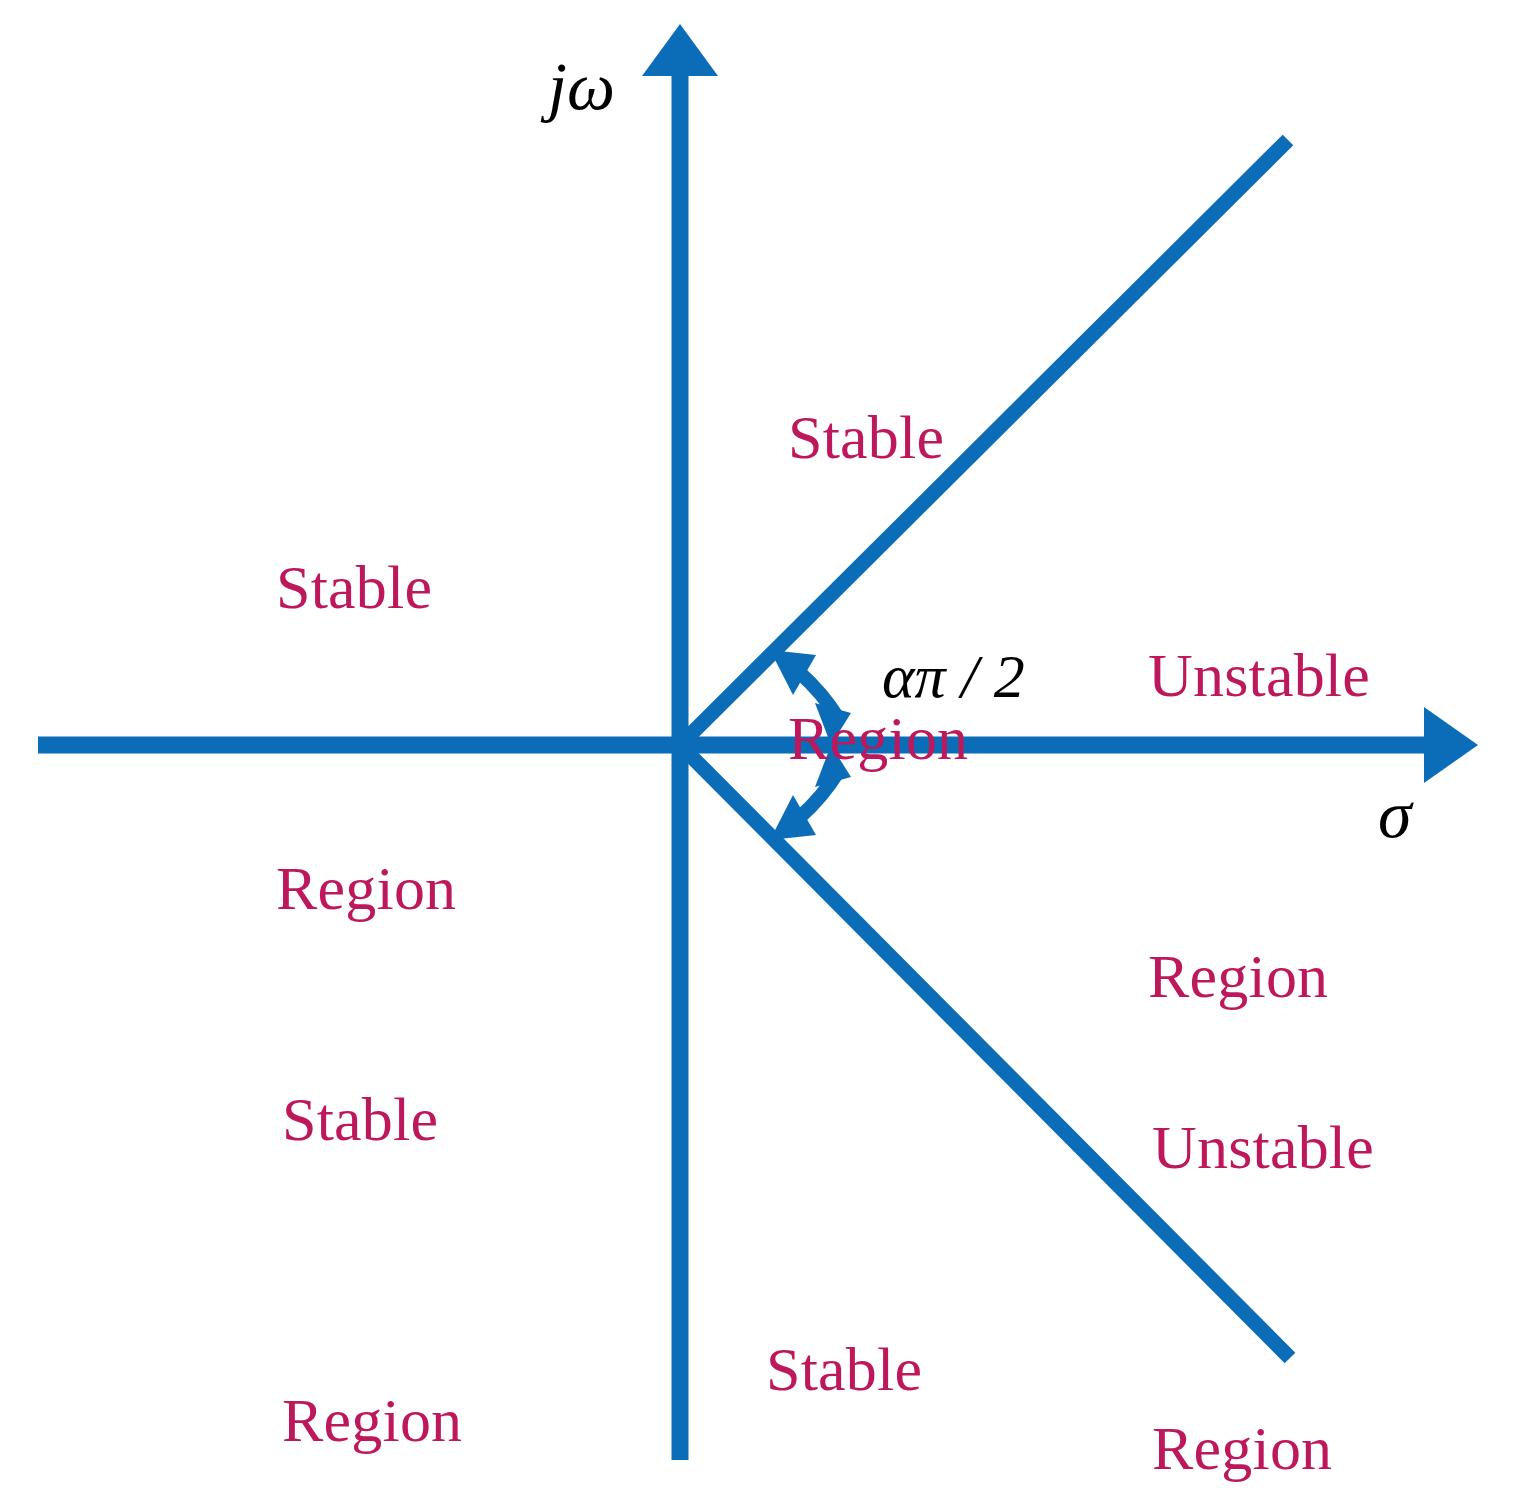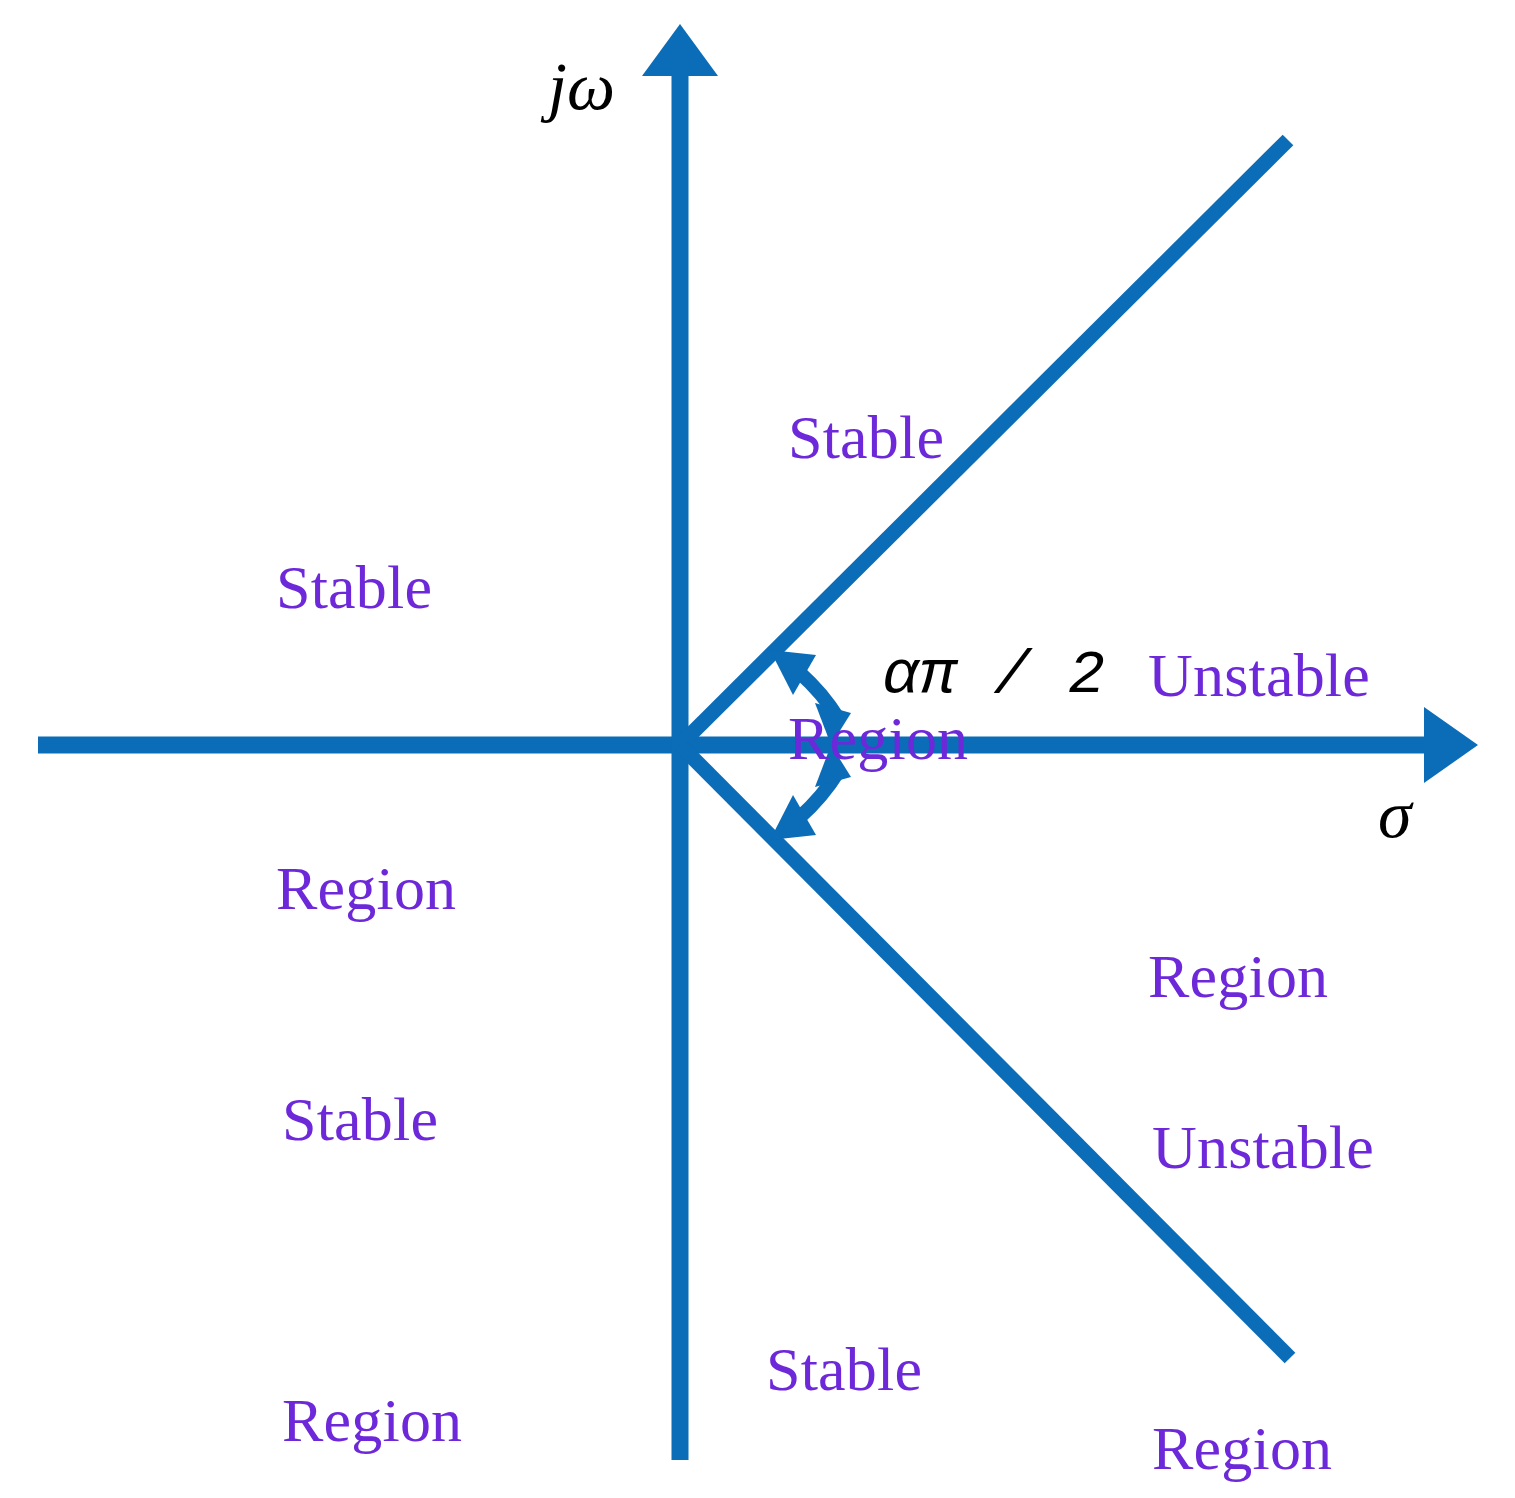--- a/index.html
+++ b/index.html
@@ -21,21 +21,21 @@
   #diagram-svg {
     position: absolute;
     left: 0;
     top: 0;
     width: 1515px;
     height: 1498px;
     display: block;
   }
   .region-label {
     position: absolute;
-    color: #6d28d9;
+    color: #be185d;
     font-family: "Liberation Serif", "DejaVu Serif", serif;
     font-size: 62px;
     line-height: 1.62;
     font-weight: 400;
     white-space: pre;
     text-align: left;
     letter-spacing: 0.2px;
   }
   .region-label .ln {
     display: block;
@@ -45,21 +45,21 @@
     color: #000000;
     font-family: "Liberation Serif", "DejaVu Serif", serif;
     font-style: italic;
     font-size: 68px;
     line-height: 1;
     white-space: pre;
   }
   .angle-label {
     position: absolute;
     color: #000000;
-    font-family: Liberation Mono, monospace;
+    font-family: Liberation Serif, serif;
     font-style: italic;
     font-size: 62px;
     line-height: 1;
     white-space: pre;
   }
 </style>
 </head>
 <body>
 
 <div id="diagram-root">

